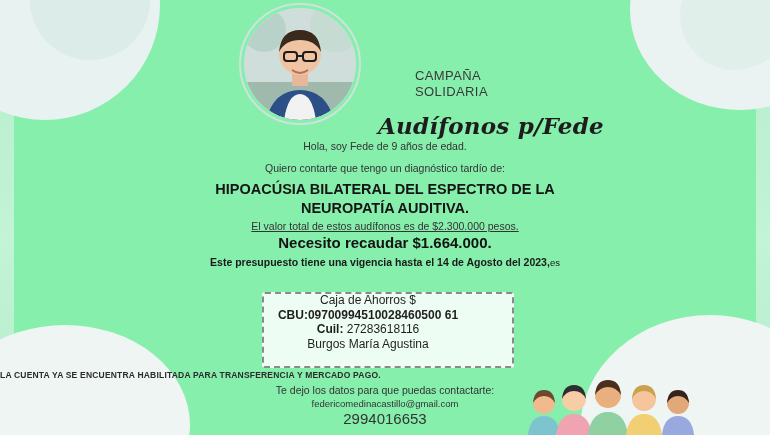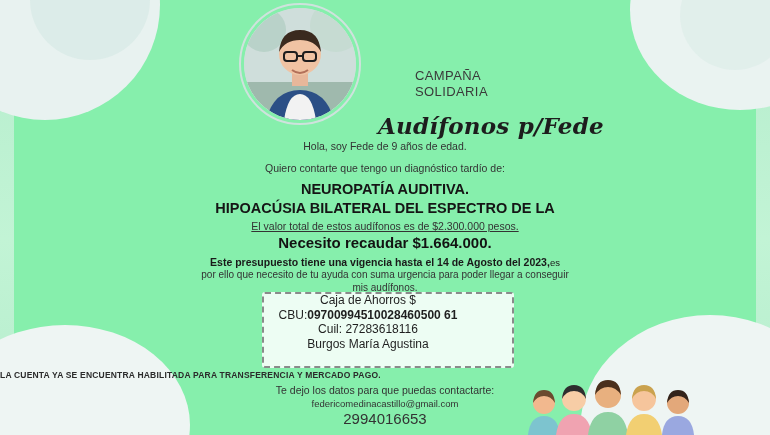--- a/index.html
+++ b/index.html
@@ -233,21 +233,21 @@
   .bank-lines {
     position: absolute;
     left: 268px;
     top: 293px;
     width: 200px;
     text-align: center;
     font-size: 12px;
     line-height: 14.5px;
     color: #1f1f1f;
   }
-  .bank-lines .lbl { font-weight: normal; }
+  .bank-lines .lbl { font-weight: bold; }
   .bank-lines .val { font-weight: bold; }
 
   .bpn-logo {
     position: absolute;
     left: 452px;
     top: 296px;
     width: 58px;
     height: 64px;
     text-align: center;
   }
@@ -360,35 +360,31 @@
     <div>CAMPAÑA</div>
     <div>SOLIDARIA</div>
   </div>
 
   <div class="title">Audífonos p/Fede</div>
 
   <div class="greeting">Hola, soy Fede de 9 años de edad.</div>
   <div class="intro">Quiero contarte que tengo un diagnóstico tardío de:</div>
 
   <div class="diagnosis">
+    <div>HIPOACÚSIA BILATERAL DEL ESPECTRO DE LA</div>
     <div>NEUROPATÍA AUDITIVA.</div>
-    <div>HIPOACÚSIA BILATERAL DEL ESPECTRO DE LA</div>
   </div>
 
   <div class="cost">El valor total de estos audífonos es de $2.300.000 pesos.</div>
   <div class="goal">Necesito recaudar $1.664.000.</div>
 
   <div class="deadline">
     <span>Este presupuesto tiene una vigencia hasta el 14 de Agosto del 2023,</span><span class="tail">es</span>
   </div>
 
-  <div class="urgency">
-    <div>por ello que necesito de tu ayuda con suma urgencia para poder llegar a conseguir</div>
-    <div>mis audífonos.</div>
-  </div>
 
   <div class="bank-box"></div>
 
   <div class="bank-lines">
     <div>Caja de Ahorros $</div>
     <div><span class="lbl">CBU:</span><span class="val">09700994510028460500 61</span></div>
     <div><span class="lbl">Cuil:</span> <span>27283618116</span></div>
     <div>Burgos María Agustina</div>
   </div>
 

